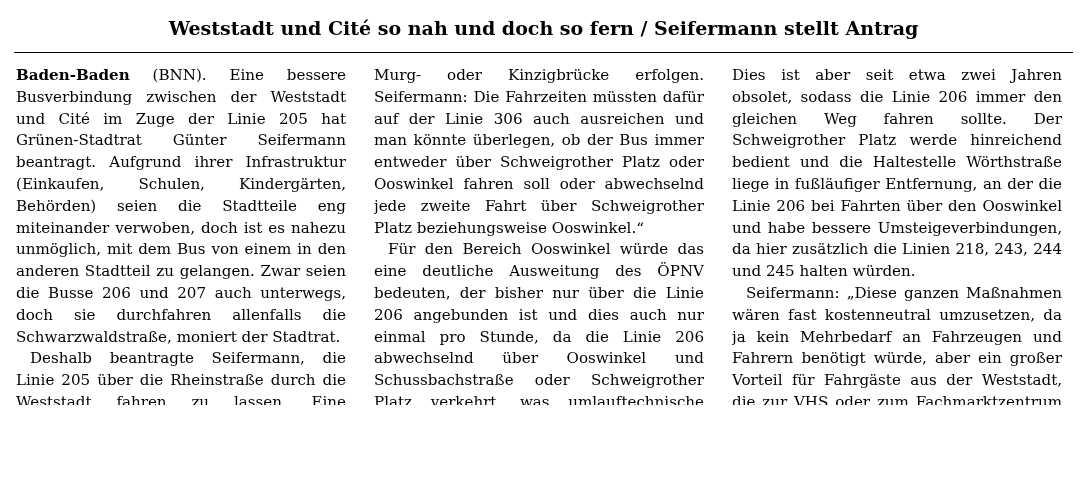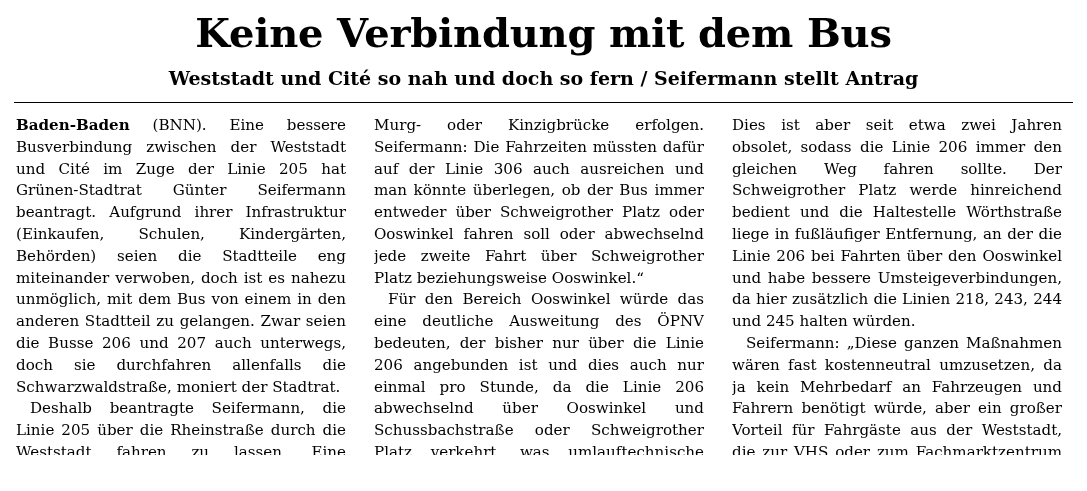--- a/index.html
+++ b/index.html
@@ -73,21 +73,20 @@
   .col-inner {
     overflow: hidden;
     max-height: 340px;
   }
 </style>
 </head>
 <body>
 
 <div class="page">
 
-  <h1 class="headline">Keine Verbindung mit dem Bus</h1>
 
   <h2 class="subheadline">Weststadt und Cité so nah und doch so fern / Seifermann stellt Antrag</h2>
 
   <hr class="rule">
 
   <div class="columns">
 
     <div class="col">
       <div class="col-inner">
         <p class="para"><span class="lead">Baden-Baden</span> <span>(BNN). Eine bessere Busverbindung zwischen der Weststadt und Cité im Zuge der Linie 205 hat Grünen-Stadtrat Günter Seifermann beantragt. Aufgrund ihrer Infrastruktur (Einkaufen, Schulen, Kindergärten, Behörden) seien die Stadtteile eng miteinander verwoben, doch ist es nahezu unmöglich, mit dem Bus von einem in den anderen Stadtteil zu gelangen. Zwar seien die Busse 206 und 207 auch unterwegs, doch sie durchfahren allenfalls die Schwarzwaldstraße, moniert der Stadtrat.</span></p>

